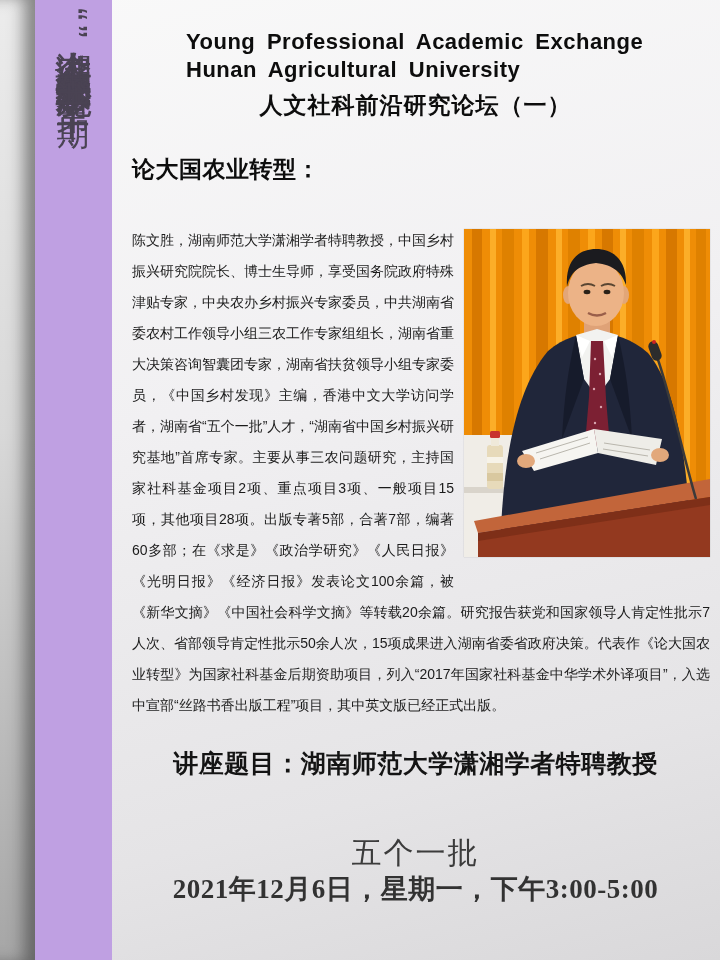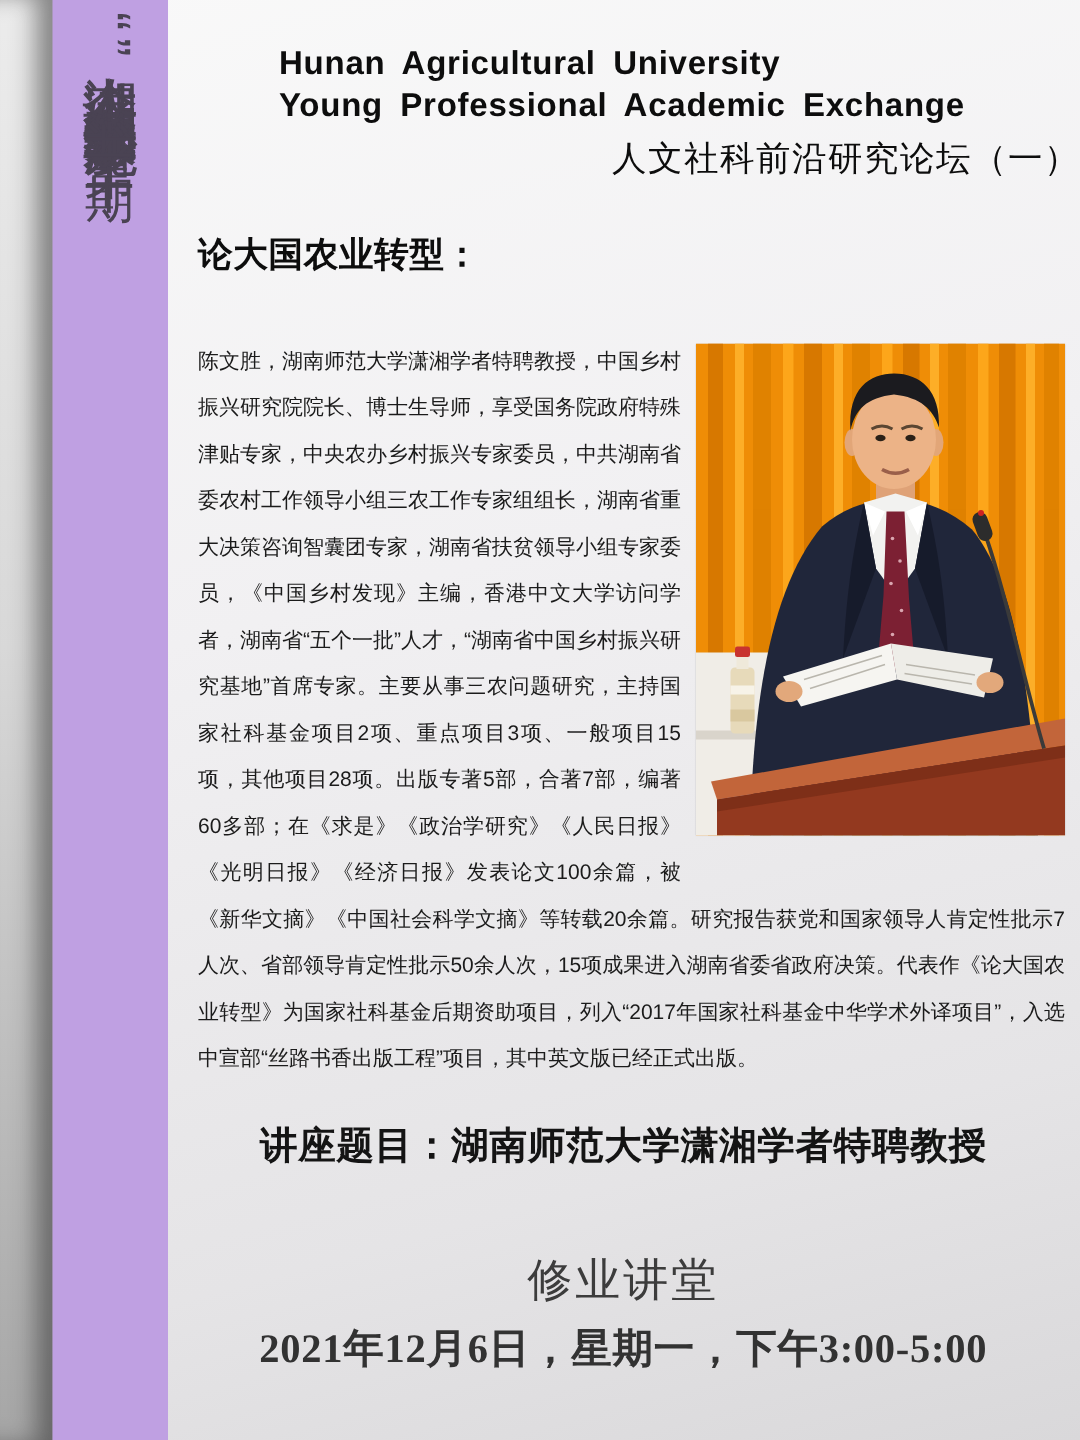--- a/index.html
+++ b/index.html
@@ -30,22 +30,22 @@
     writing-mode:vertical-rl;
     font-size:33px;letter-spacing:4px;line-height:1;
     color:#4a4353;margin-top:22px;white-space:nowrap;
   }
   .hdr-en{
     position:absolute;left:186px;top:28px;
     font-weight:bold;font-size:22px;line-height:28px;color:#0d0d0d;
     word-spacing:5px;letter-spacing:0.5px;
   }
   .forum-title{
-    position:absolute;left:111px;right:0;top:90px;text-align:right;
-    font-weight:normal;font-size:23px;color:#0d0d0d;letter-spacing:1px;
+    position:absolute;left:111px;right:0;top:90px;text-align:center;
+    font-weight:bold;font-size:23px;color:#0d0d0d;letter-spacing:1px;
     font-family:"Liberation Sans",sans-serif;
   }
   .section-label{
     position:absolute;left:132px;top:154px;
     font-weight:bold;font-size:23px;color:#0d0d0d;letter-spacing:0.5px;
   }
   .bio{
     position:absolute;left:132px;top:189px;width:578px;
     font-family:Liberation Sans, sans-serif;
     font-size:14px;line-height:31px;color:#1b1b1b;
@@ -62,38 +62,38 @@
     font-weight:bold;font-size:25px;color:#141414;letter-spacing:0.5px;
   }
   .venue{
     position:absolute;left:111px;right:0;top:833px;text-align:center;
     font-family:"Liberation Serif","DejaVu Serif",serif;
     font-size:30px;color:#3c3c3c;letter-spacing:2px;
   }
   .datetime{
     position:absolute;left:111px;right:0;top:871px;text-align:center;
     font-family:"Liberation Serif","DejaVu Serif",serif;
-    font-weight:bold;font-size:27px;color:#323232;letter-spacing:0.5px;margin-top:10px;
+    font-weight:bold;font-size:27px;color:#323232;letter-spacing:0.5px;
   }
 </style>
 </head>
 <body>
 
 <div class="poster">
 
   <div class="page-edge"></div>
 
   <div class="sidebar">
     <div class="series">“湘农会讲”湖南农业大学青年学者学术沙龙</div>
     <div class="issue">第二十一期</div>
   </div>
 
   <div class="hdr-en">
+    <div>Young Professional Academic Exchange</div>
     <div>Hunan Agricultural University</div>
-    <div>Young Professional Academic Exchange</div>
   </div>
 
   <div class="forum-title">人文社科前沿研究论坛（一）</div>
 
   <div class="section-label">论大国农业转型：</div>
 
   <div class="bio">
     <span class="photo-wrap">
       <svg viewBox="0 0 246 328" preserveAspectRatio="none" aria-hidden="true">
         <g>
@@ -172,17 +172,17 @@
           <rect x="186" y="112" width="10" height="20" rx="5" fill="#2c2c2c" transform="rotate(-20 191 122)"></rect>
           <circle cx="190" cy="113" r="2" fill="#cc2222"></circle>
         </g>
       </svg>
     </span>
     <span>陈文胜，湖南师范大学潇湘学者特聘教授，中国乡村振兴研究院院长、博士生导师，享受国务院政府特殊津贴专家，中央农办乡村振兴专家委员，中共湖南省委农村工作领导小组三农工作专家组组长，湖南省重大决策咨询智囊团专家，湖南省扶贫领导小组专家委员，《中国乡村发现》主编，香港中文大学访问学者，湖南省“五个一批”人才，“湖南省中国乡村振兴研究基地”首席专家。主要从事三农问题研究，主持国家社科基金项目2项、重点项目3项、一般项目15项，其他项目28项。出版专著5部，合著7部，编著60多部；在《求是》《政治学研究》《人民日报》《光明日报》《经济日报》发表论文100余篇，被《新华文摘》《中国社会科学文摘》等转载20余篇。研究报告获党和国家领导人肯定性批示7人次、省部领导肯定性批示50余人次，15项成果进入湖南省委省政府决策。代表作《论大国农业转型》为国家社科基金后期资助项目，列入“2017年国家社科基金中华学术外译项目”，入选中宣部“丝路书香出版工程”项目，其中英文版已经正式出版。</span>
   </div>
 
   <div class="lecture-title">讲座题目：湖南师范大学潇湘学者特聘教授</div>
 
-  <div class="venue">修业讲堂</div>
+  <div class="venue">五个一批</div>
 
   <div class="datetime">2021年12月6日，星期一，下午3:00-5:00</div>
 
 </div>
 
 </body></html>

